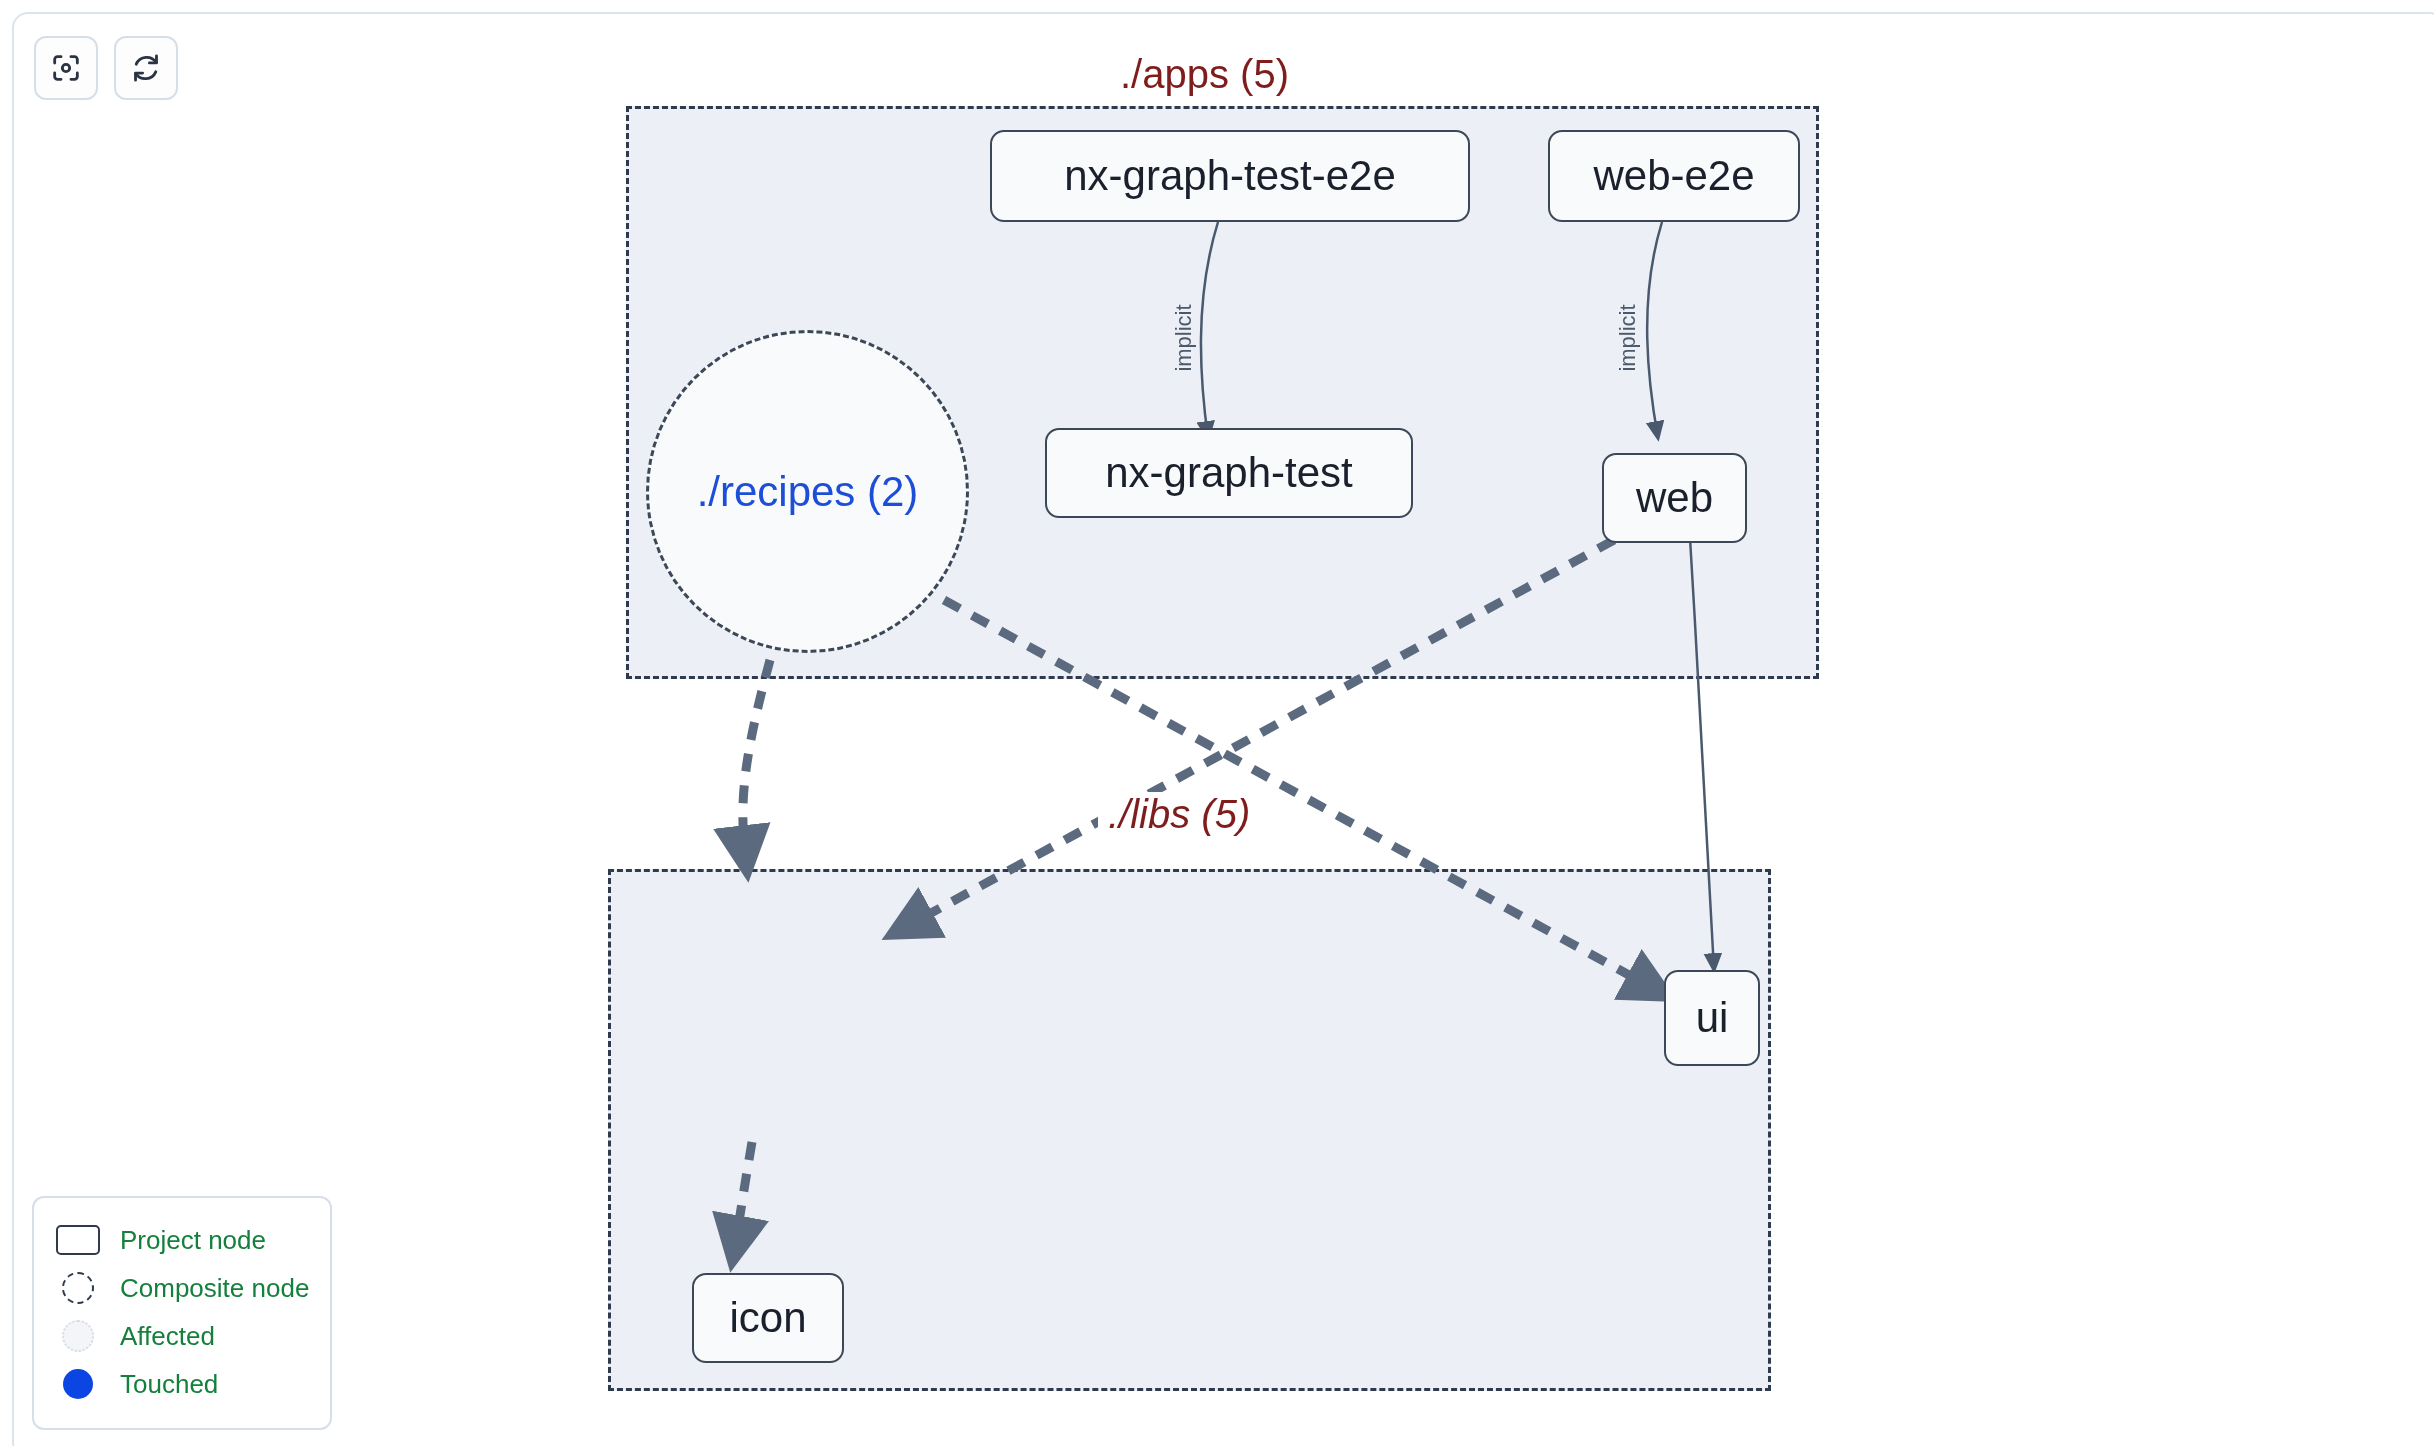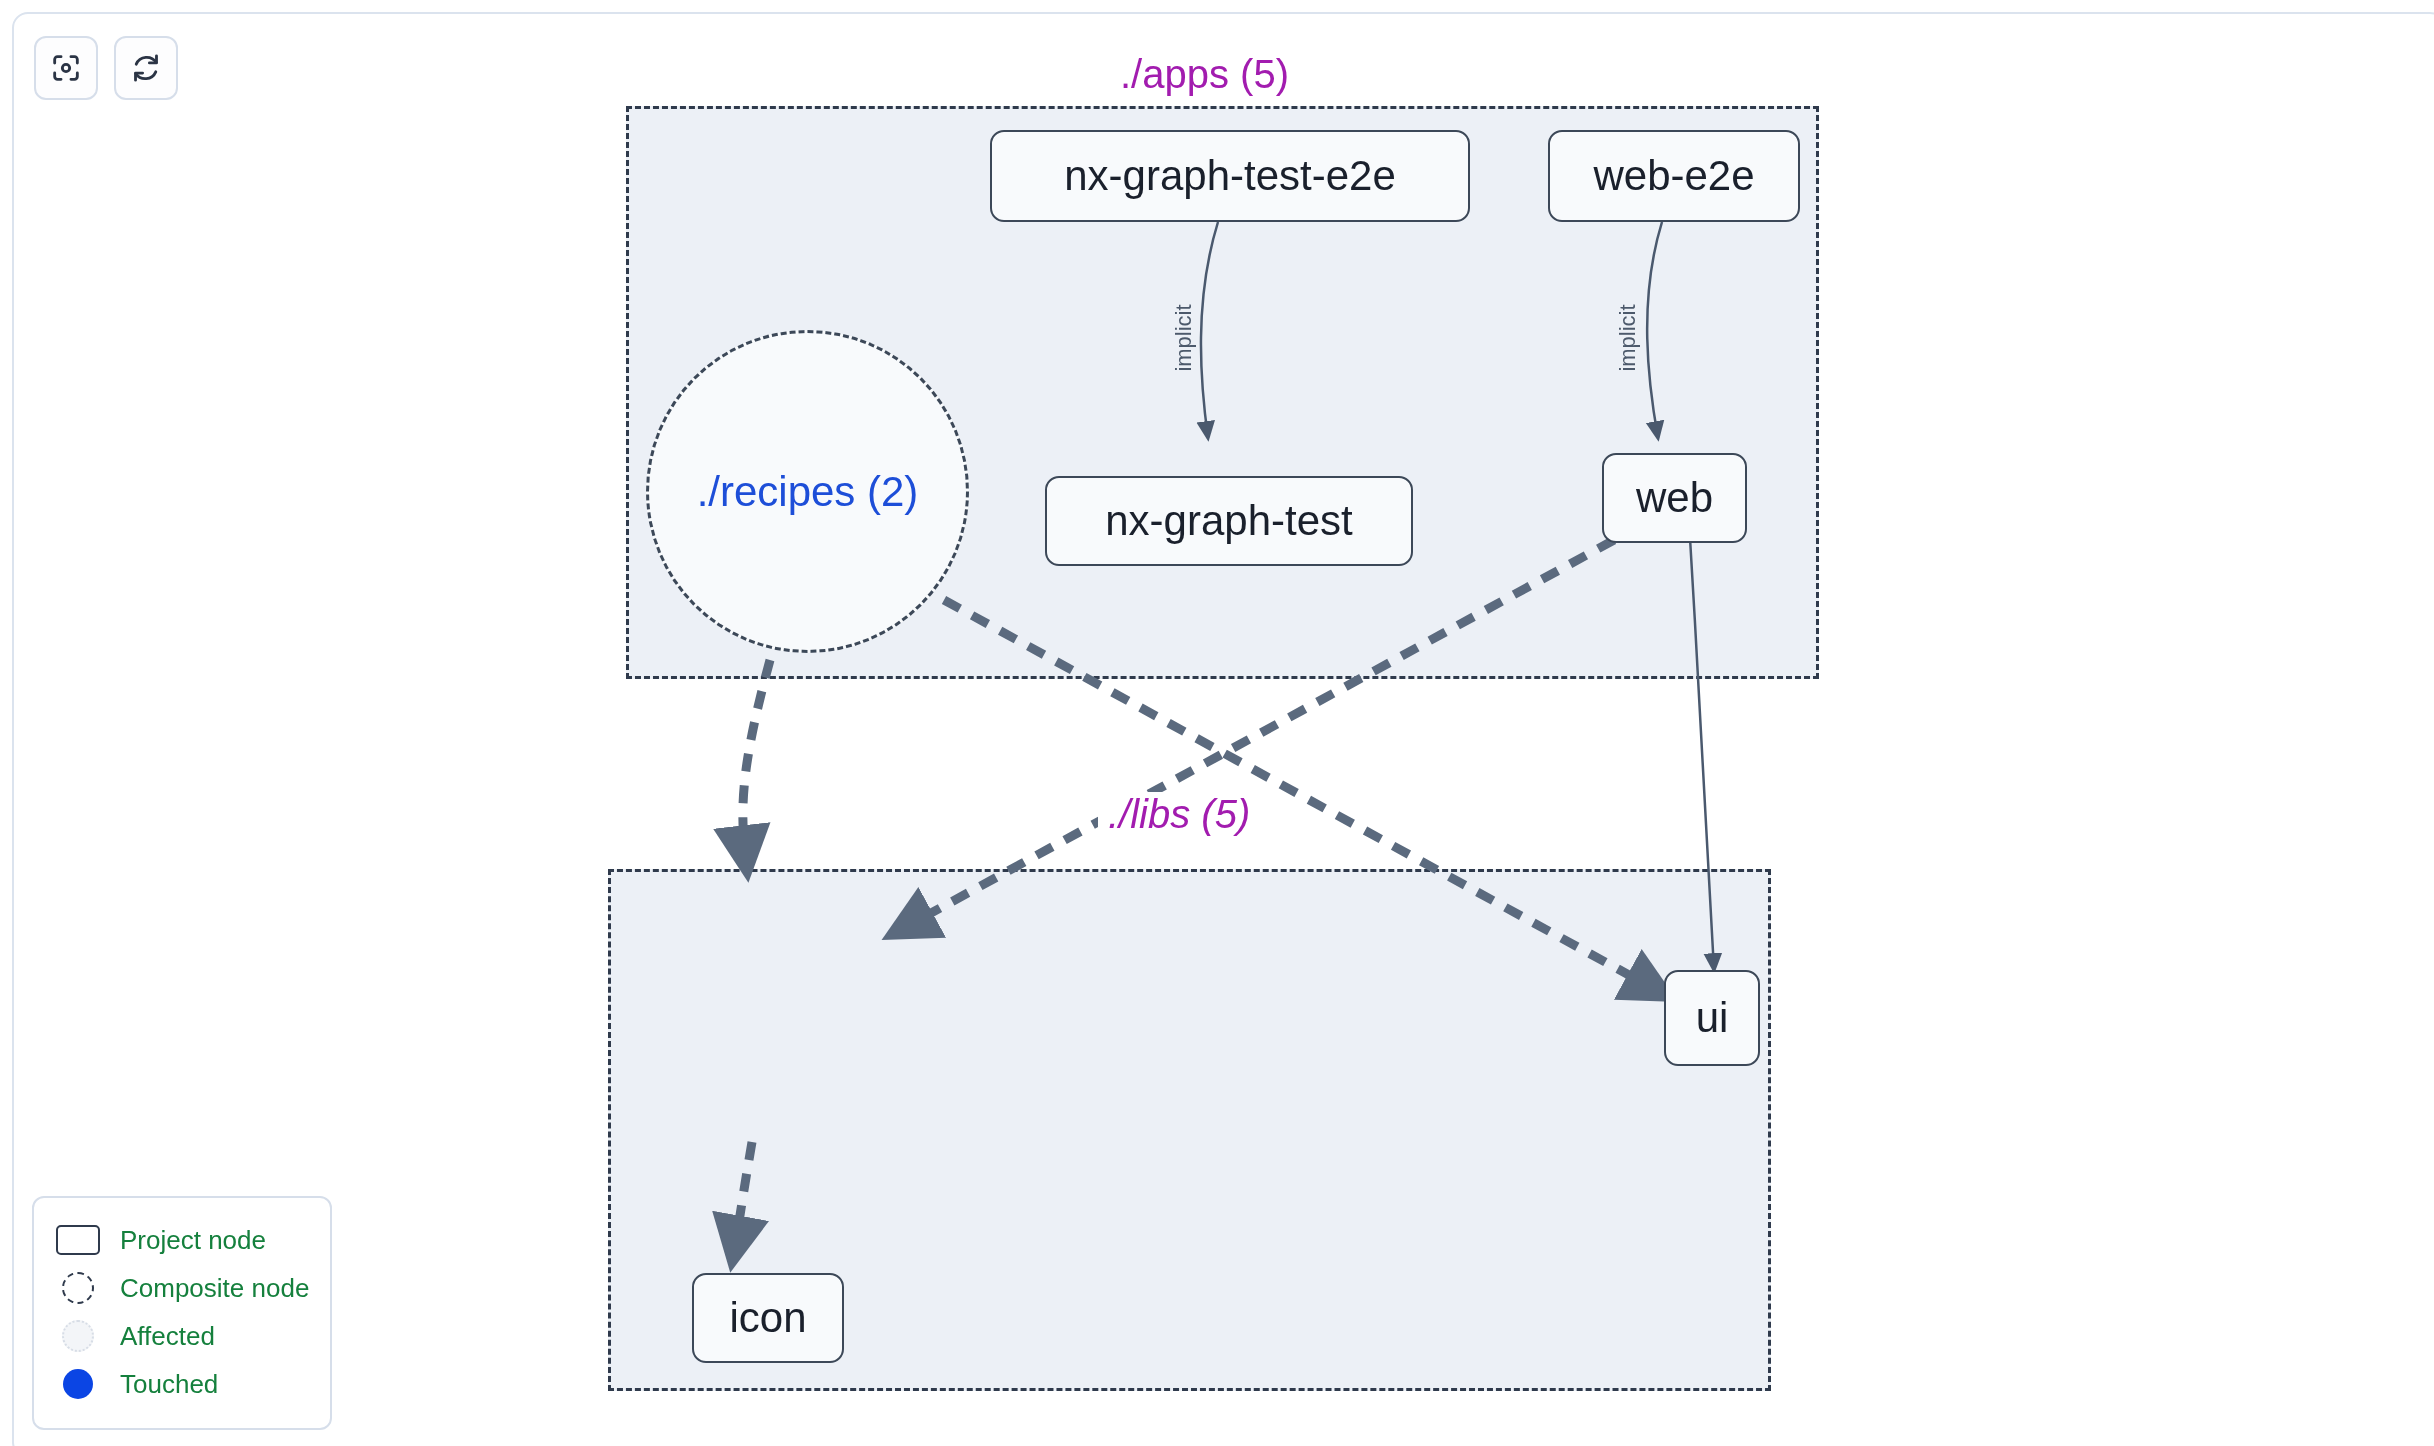--- a/index.html
+++ b/index.html
@@ -62,21 +62,21 @@
 
   .group-box {
     position: absolute;
     background: #ecf0f6;
     border: 3px dashed #2f3a4c;
     z-index: 11;
   }
   .group-label {
     position: absolute;
     font-size: 40px;
-    color: #a21caf;
+    color: #7f1d1d;
     background: #ffffff;
     padding: 0 10px;
     white-space: nowrap;
     z-index: 20;
   }
 
   .node {
     position: absolute;
     background: #f8fafc;
     border: 2.5px solid #3c4858;
@@ -231,21 +231,21 @@
     <div class="edge-label" style="left:1594px; top:325px; transform: rotate(-90deg);">implicit</div>
 
     <div class="node" style="left:990px; top:130px; width:480px; height:92px;">
       <span>nx-graph-test-e2e</span>
     </div>
 
     <div class="node" style="left:1548px; top:130px; width:252px; height:92px;">
       <span>web-e2e</span>
     </div>
 
-    <div class="node" style="left:1045px; top:476px; width:368px; height:90px;">
+    <div class="node" style="left:1045px; top:428px; width:368px; height:90px;">
       <span>nx-graph-test</span>
     </div>
 
     <div class="node" style="left:1602px; top:453px; width:145px; height:90px;">
       <span>web</span>
     </div>
 
     <div class="composite" style="left:646px; top:330px; width:323px; height:323px;">
       <span>./recipes (2)</span>
     </div>

